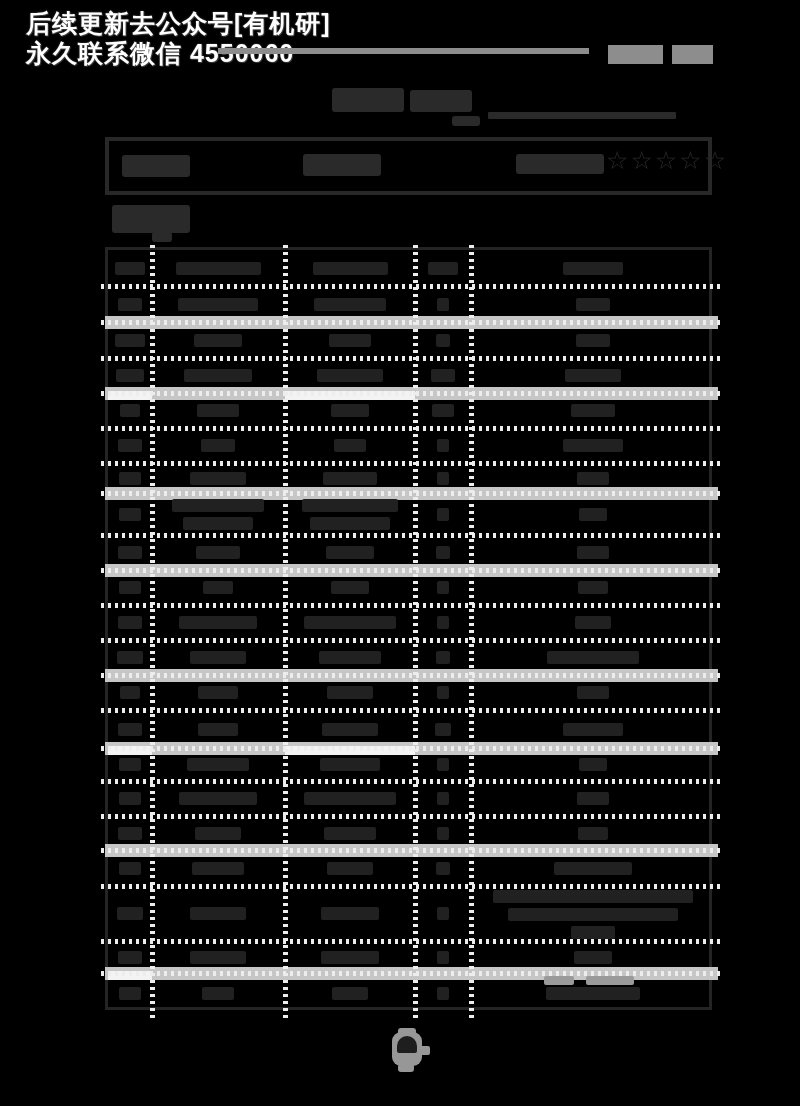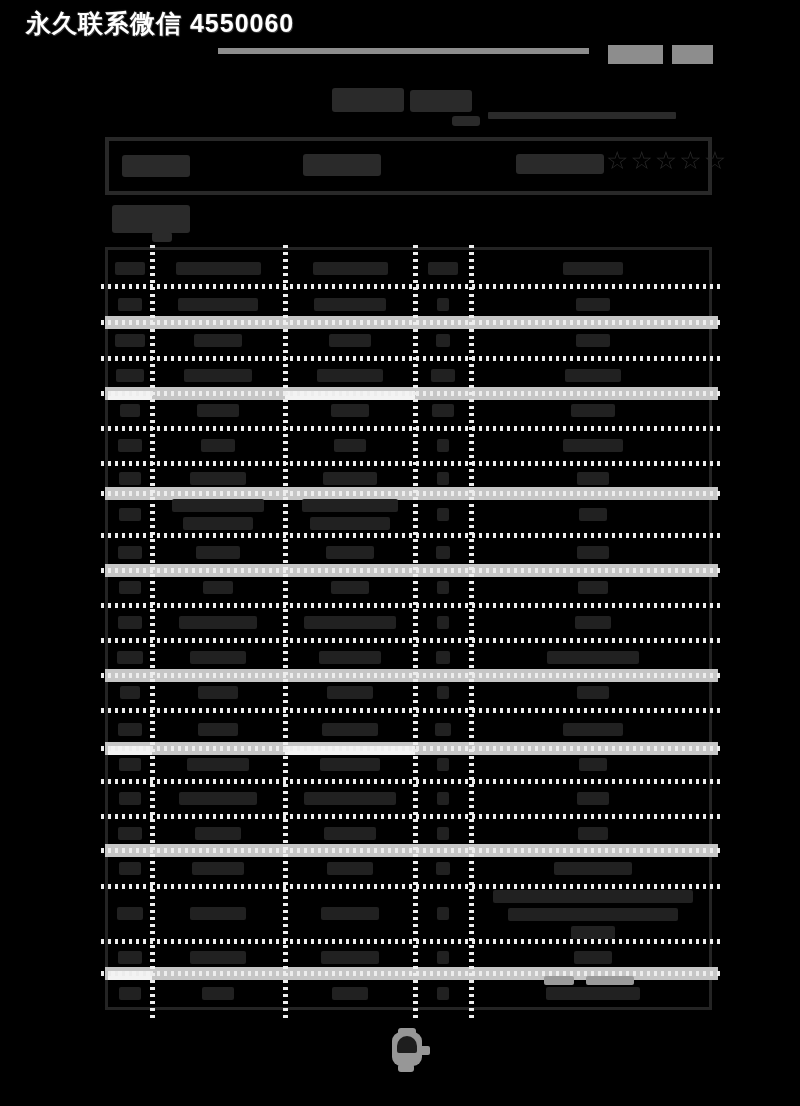--- a/index.html
+++ b/index.html
@@ -31,20 +31,21 @@
   .badge .nub{position:absolute;left:30px;top:16px;width:10px;height:9px;background:#979797;border-radius:2px;}
   .badge .top{position:absolute;left:8px;top:-2px;width:18px;height:8px;background:#979797;border-radius:3px;}
   .badge .bot{position:absolute;left:8px;top:34px;width:16px;height:8px;background:#979797;border-radius:3px;}
   .badge .ink{position:absolute;left:7px;top:6px;width:20px;height:17px;background:#1e1e1e;
               border-radius:10px 10px 2px 2px;}
 </style>
 </head>
 <body>
 
 <div class="watermark">
+  <div>后续更新去公众号[有机研]</div>
   <div>永久联系微信 4550060</div>
 </div>
 
 <div class="topline"></div>
 <div class="grect" style="left:608px;top:45px;width:55px;height:19px;"></div>
 <div class="grect" style="left:672px;top:45px;width:41px;height:19px;"></div>
 
 <div class="dk" style="left:332px;top:88px;width:72px;height:24px;"></div>
 <div class="dk" style="left:410px;top:90px;width:62px;height:22px;"></div>
 <div class="dk" style="left:452px;top:116px;width:28px;height:10px;"></div>

